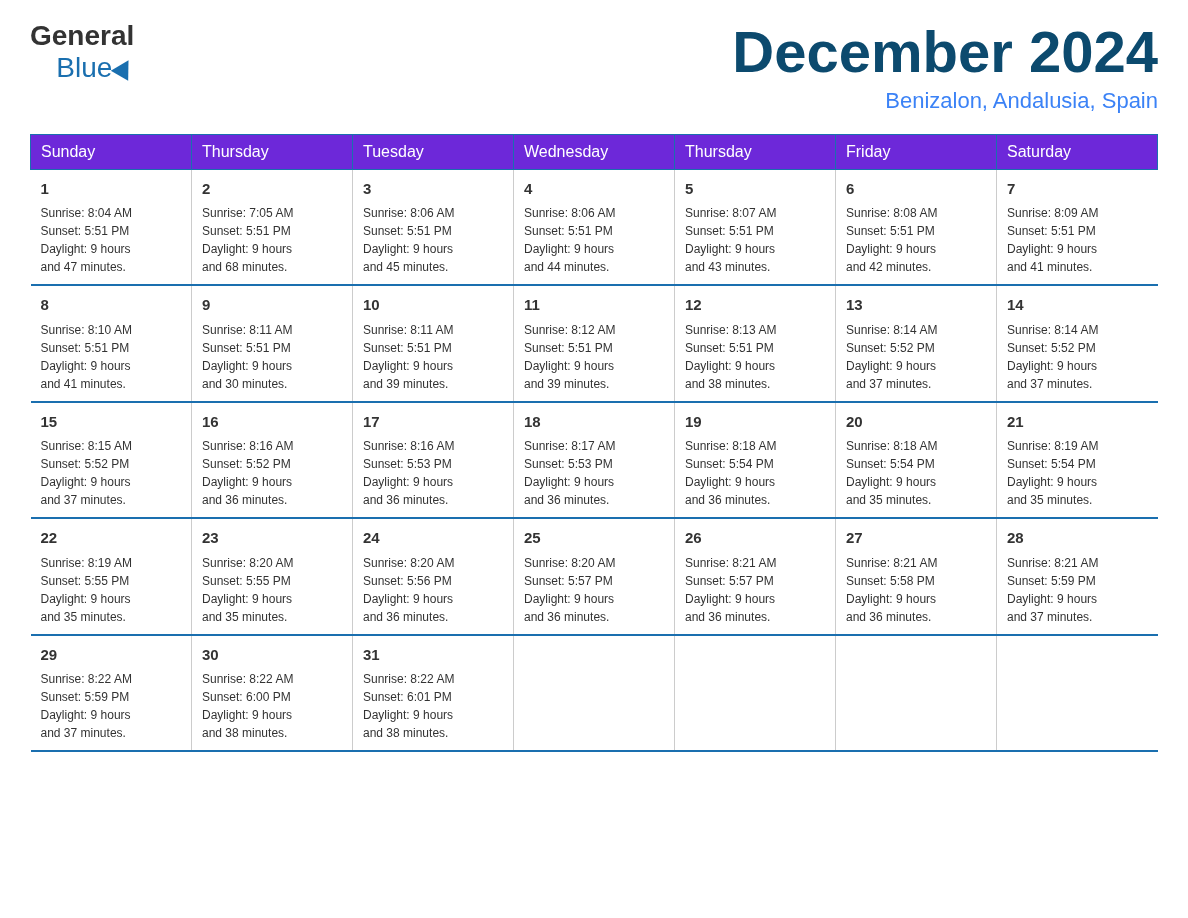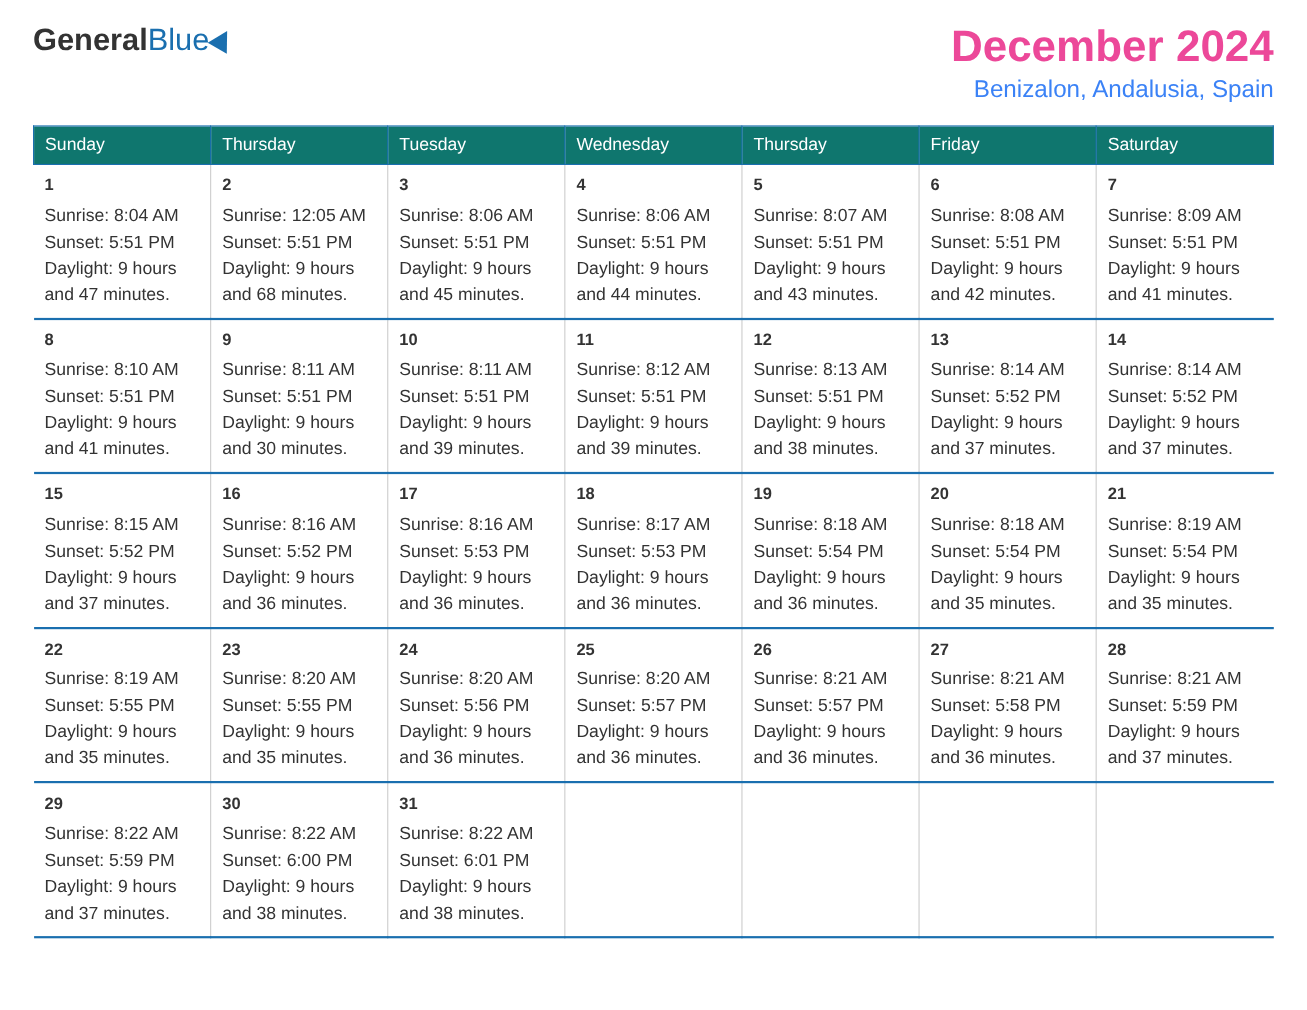--- a/index.html
+++ b/index.html
@@ -17,20 +17,21 @@
       margin-bottom: 20px;
     }
     .logo {
       display: flex;
       flex-direction: column;
       align-items: flex-start;
     }
     .logo-text {
       display: flex;
       align-items: flex-end;
+      flex-direction: column;
     }
     .logo-general {
       font-size: 28px;
       font-weight: bold;
       color: #333;
     }
     .logo-blue-part {
       display: flex;
       align-items: center;
     }
@@ -45,36 +46,36 @@
       border-left: 10px solid transparent;
       border-right: 10px solid transparent;
       border-bottom: 18px solid #1a6faf;
       margin-left: 2px;
       transform: rotate(30deg);
     }
     .title-area {
       text-align: right;
     }
     .month-title {
-      font-size: 40px;
+      font-size: 58px;
       font-weight: bold;
-      color: #ec4899;
+      color: #0c4a6e;
       line-height: 1.1;
     }
     .location {
       font-size: 22px;
       color: #3b82f6;
       margin-top: 4px;
     }
     table {
       width: 100%;
       border-collapse: collapse;
     }
     thead tr {
-      background-color: #0f766e;
+      background-color: #6d28d9;
     }
     thead th {
       color: #fff;
       font-size: 16px;
       font-weight: normal;
       padding: 8px 10px;
       text-align: left;
       border: 1px solid #1a6faf;
     }
     tbody tr {
@@ -92,21 +93,21 @@
     tbody td:last-child {
       border-right: none;
     }
     .day-number {
       font-size: 15px;
       font-weight: bold;
       margin-bottom: 4px;
       display: block;
     }
     .day-info {
-      font-size: 16px;
+      font-size: 12px;
       color: #333;
     }
     .empty-cell {
       background: #fff;
     }
   </style>
 </head>
 <body>
 
 <div class="header">
@@ -144,21 +145,21 @@
           <div class="day-info">
             <span>Sunrise: 8:04 AM</span><br>
             <span>Sunset: 5:51 PM</span><br>
             <span>Daylight: 9 hours</span><br>
             <span>and 47 minutes.</span>
           </div>
         </td>
         <td>
           <span class="day-number">2</span>
           <div class="day-info">
-            <span>Sunrise: 12:05 AM</span><br>
+            <span>Sunrise: 7:05 AM</span><br>
             <span>Sunset: 5:51 PM</span><br>
             <span>Daylight: 9 hours</span><br>
             <span>and 68 minutes.</span>
           </div>
         </td>
         <td>
           <span class="day-number">3</span>
           <div class="day-info">
             <span>Sunrise: 8:06 AM</span><br>
             <span>Sunset: 5:51 PM</span><br>

